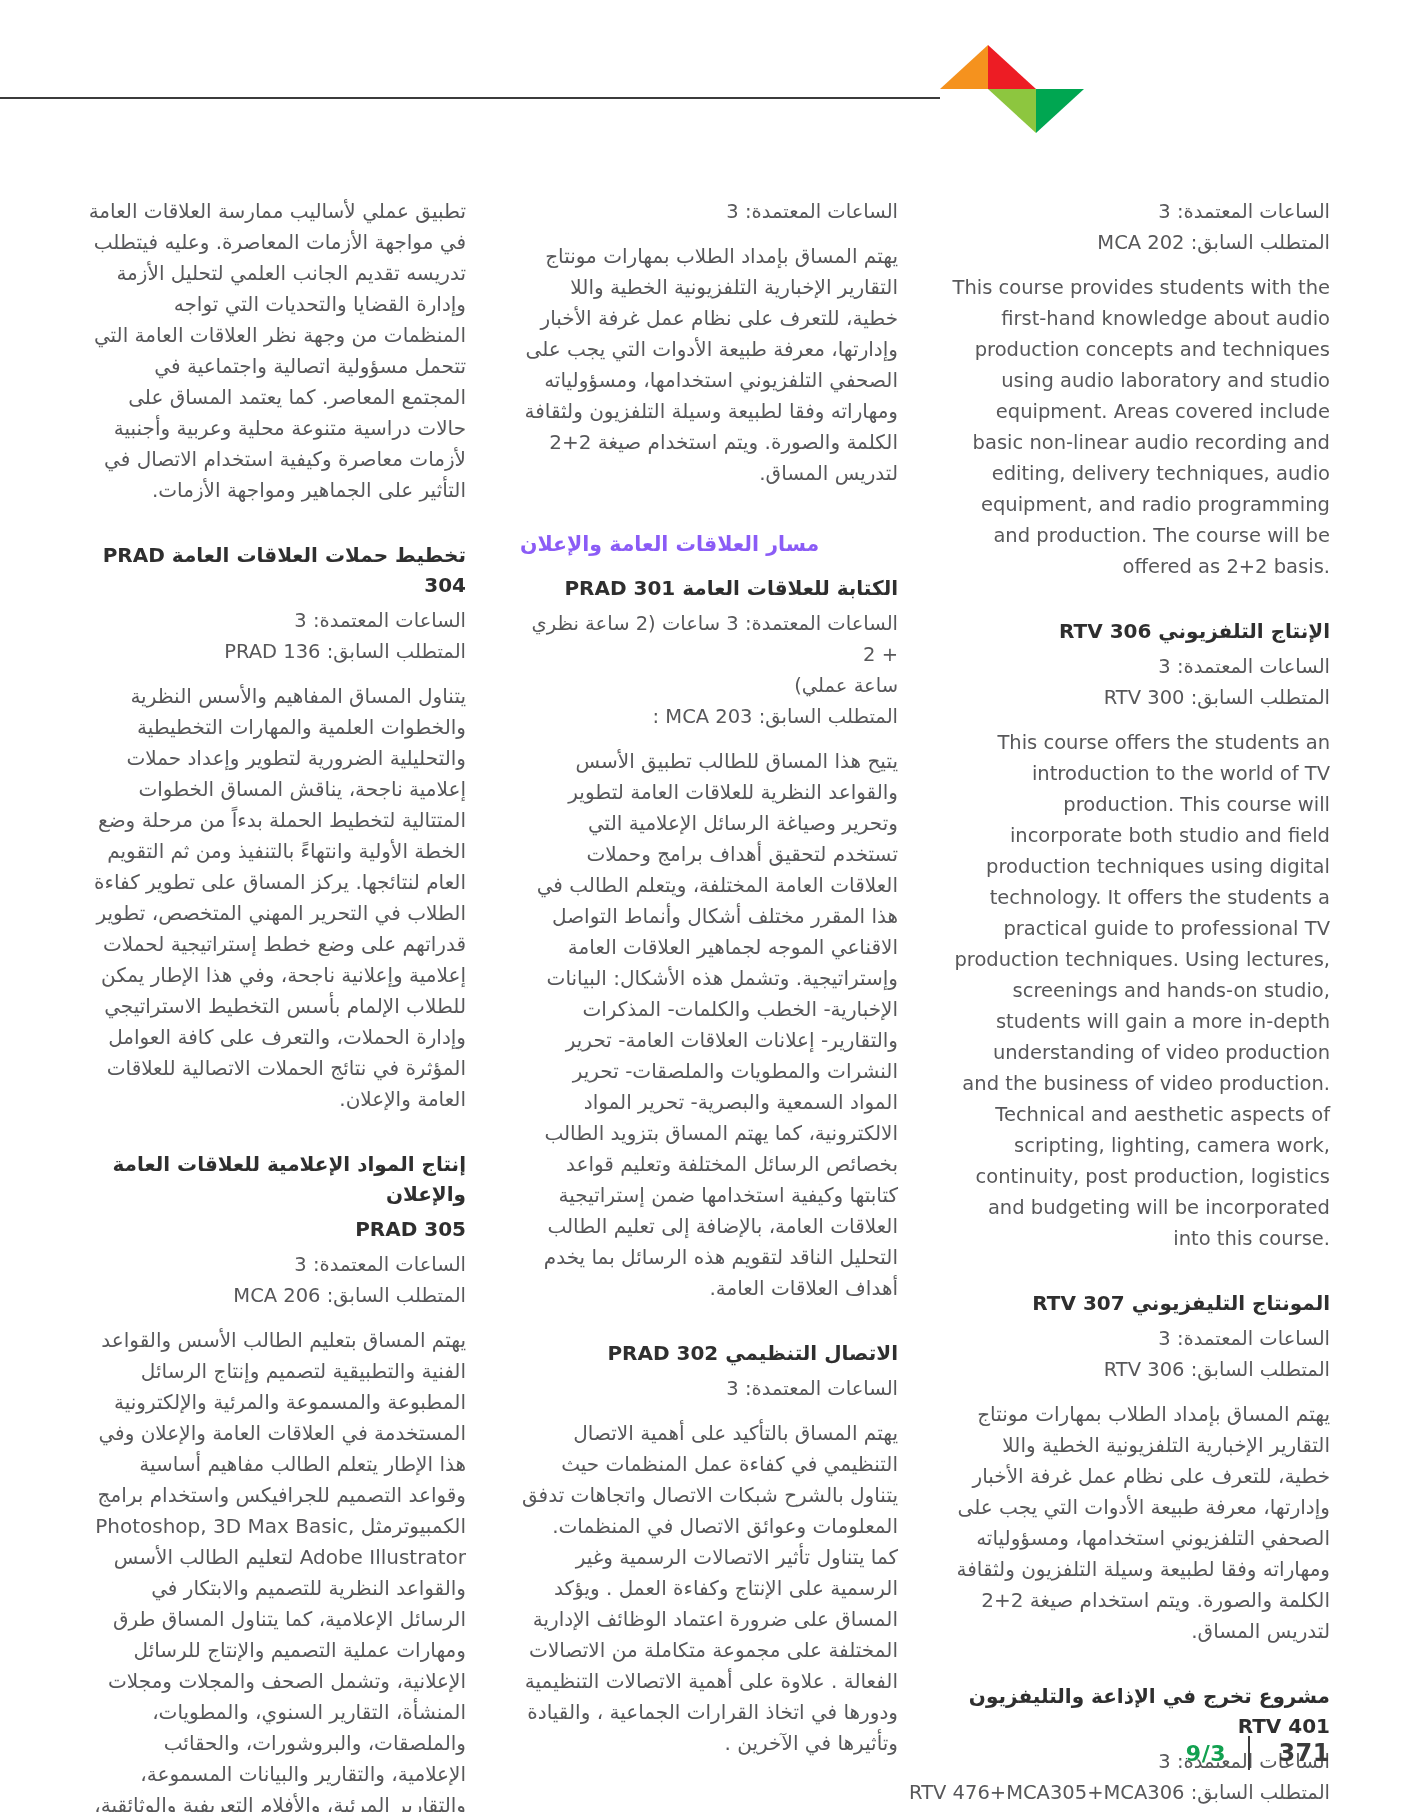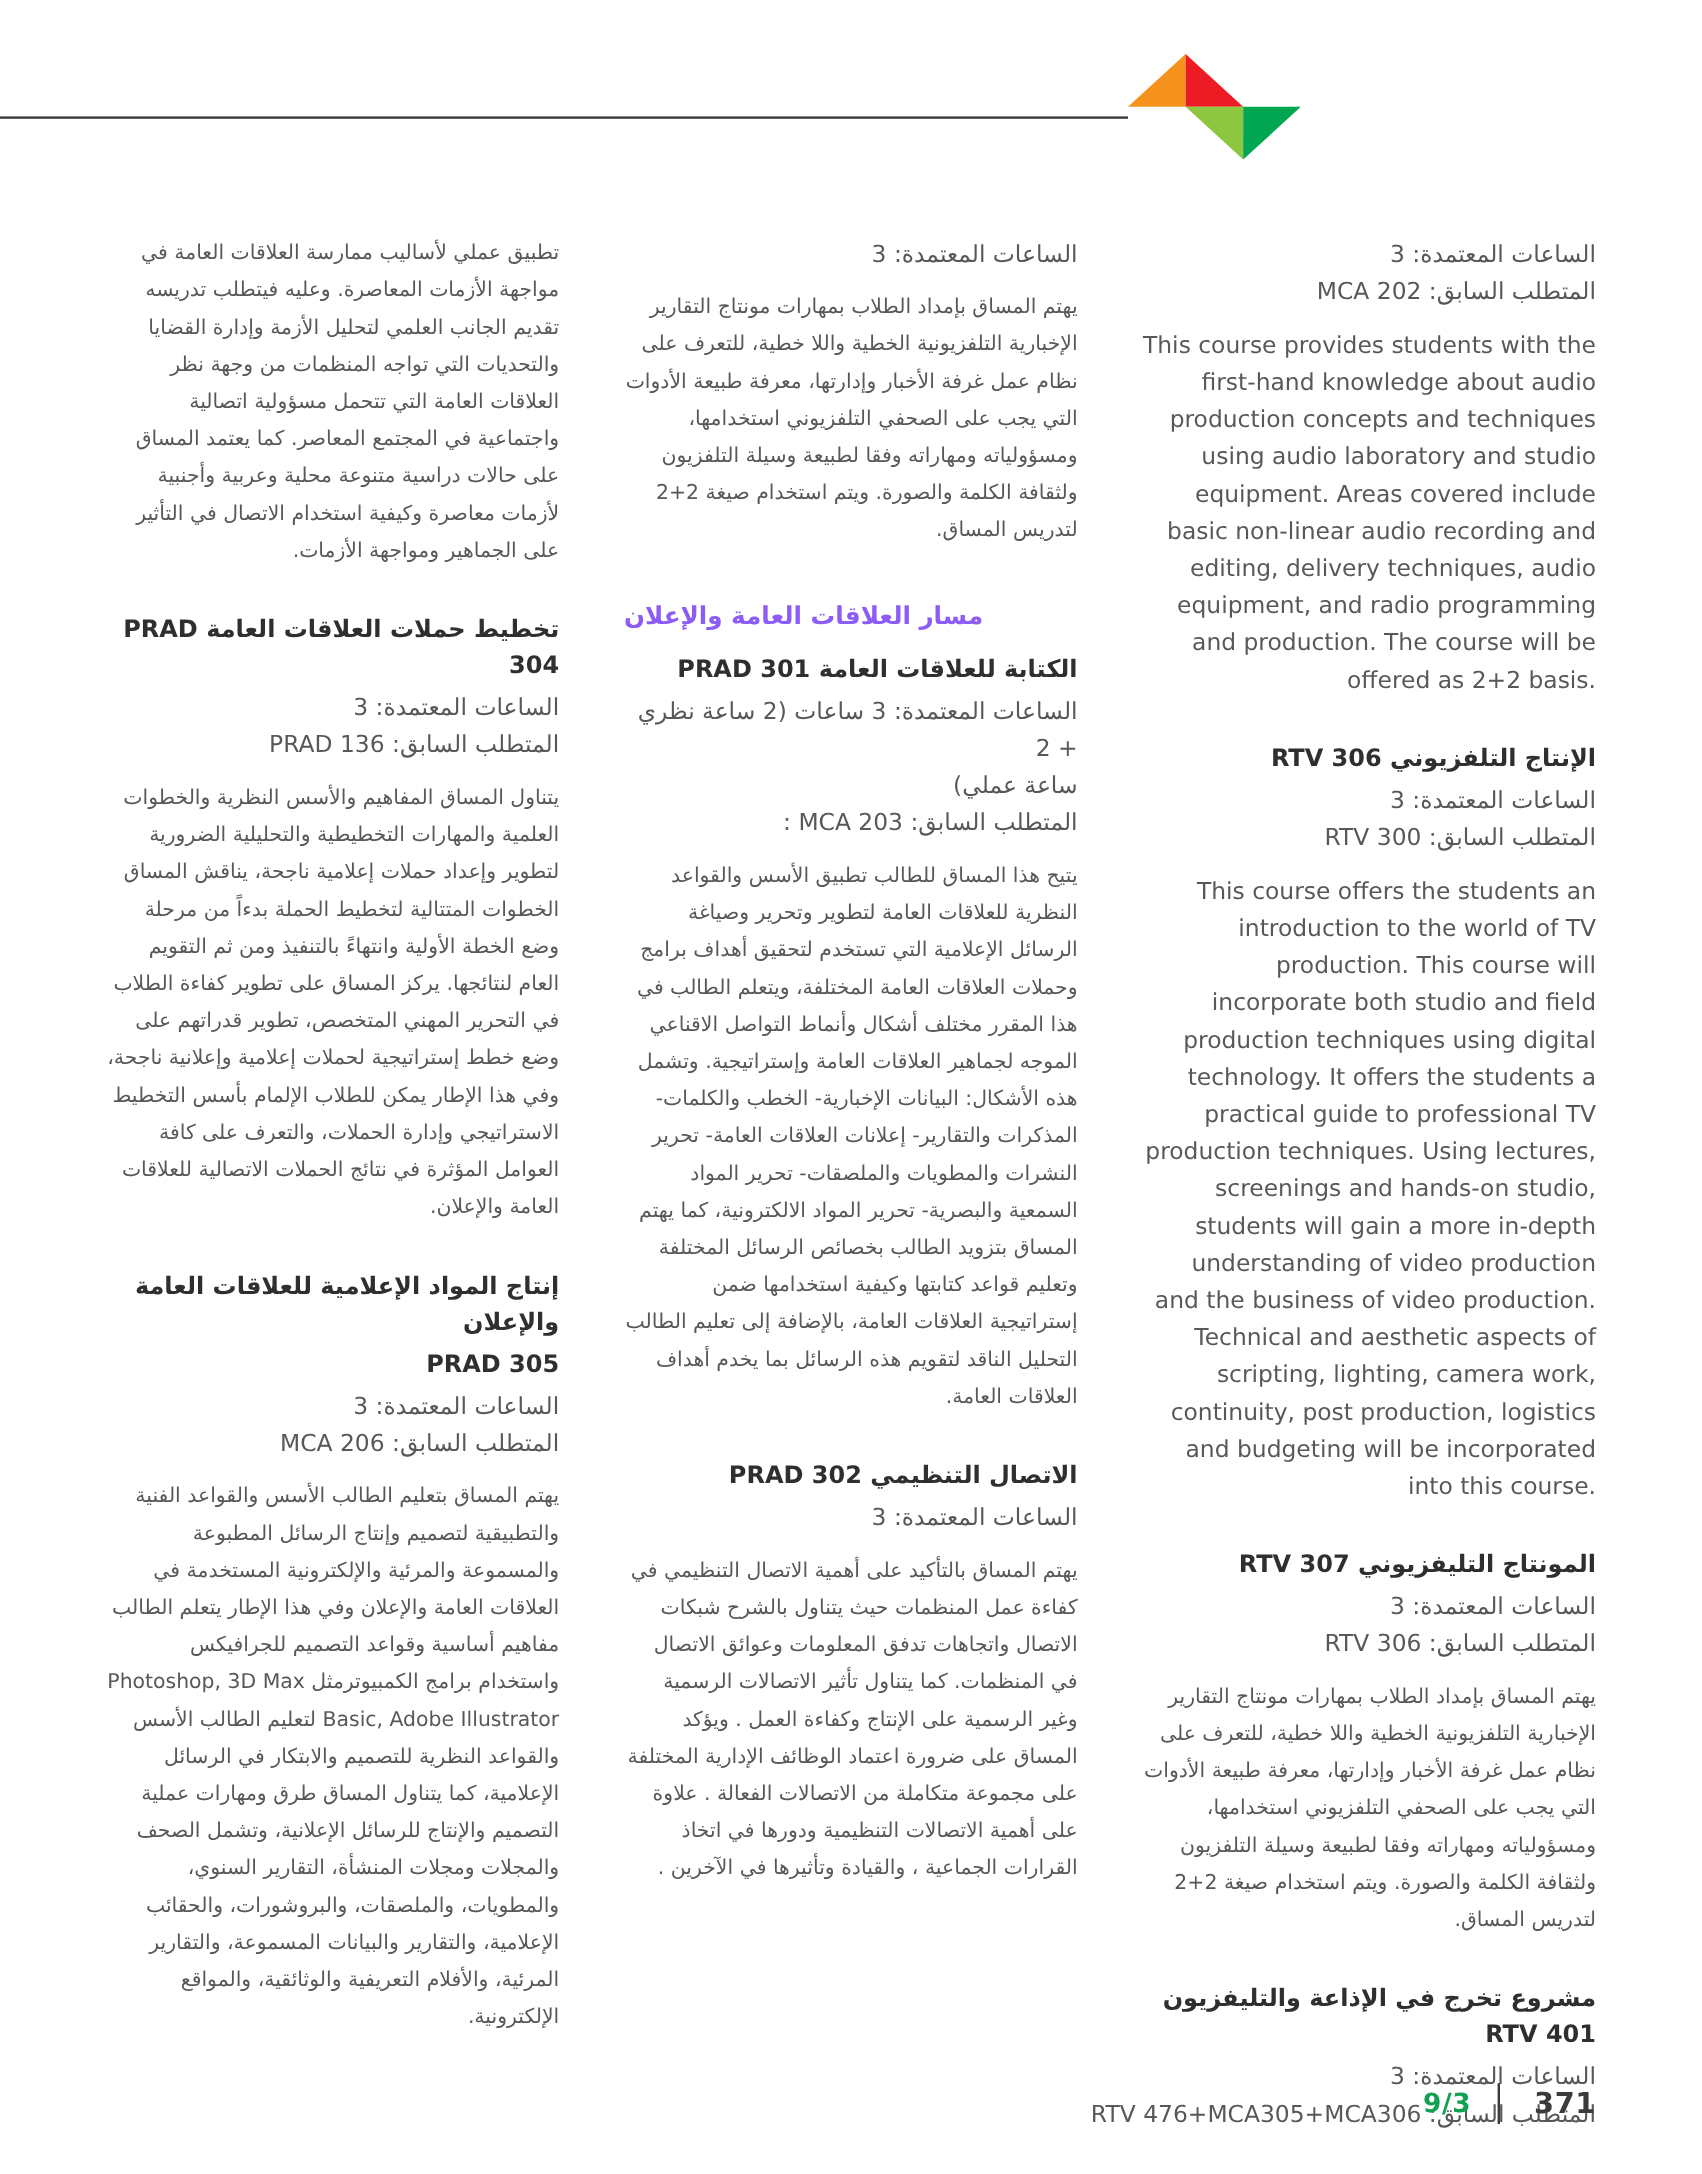--- a/index.html
+++ b/index.html
@@ -47,21 +47,21 @@
     gap: 54px;
     direction: rtl;
   }
   .col {
     flex: 1 1 0;
     min-width: 0;
   }
 
   
   .para {
-    font-size: 17px;
+    font-size: 20px;
     line-height: 31px;
     text-align: right;
     color: #58585a;
     margin: 0 0 0 0;
     direction: rtl;
     unicode-bidi: plaintext;
   }
   .para.en {
     direction: ltr;
     text-align: right;

